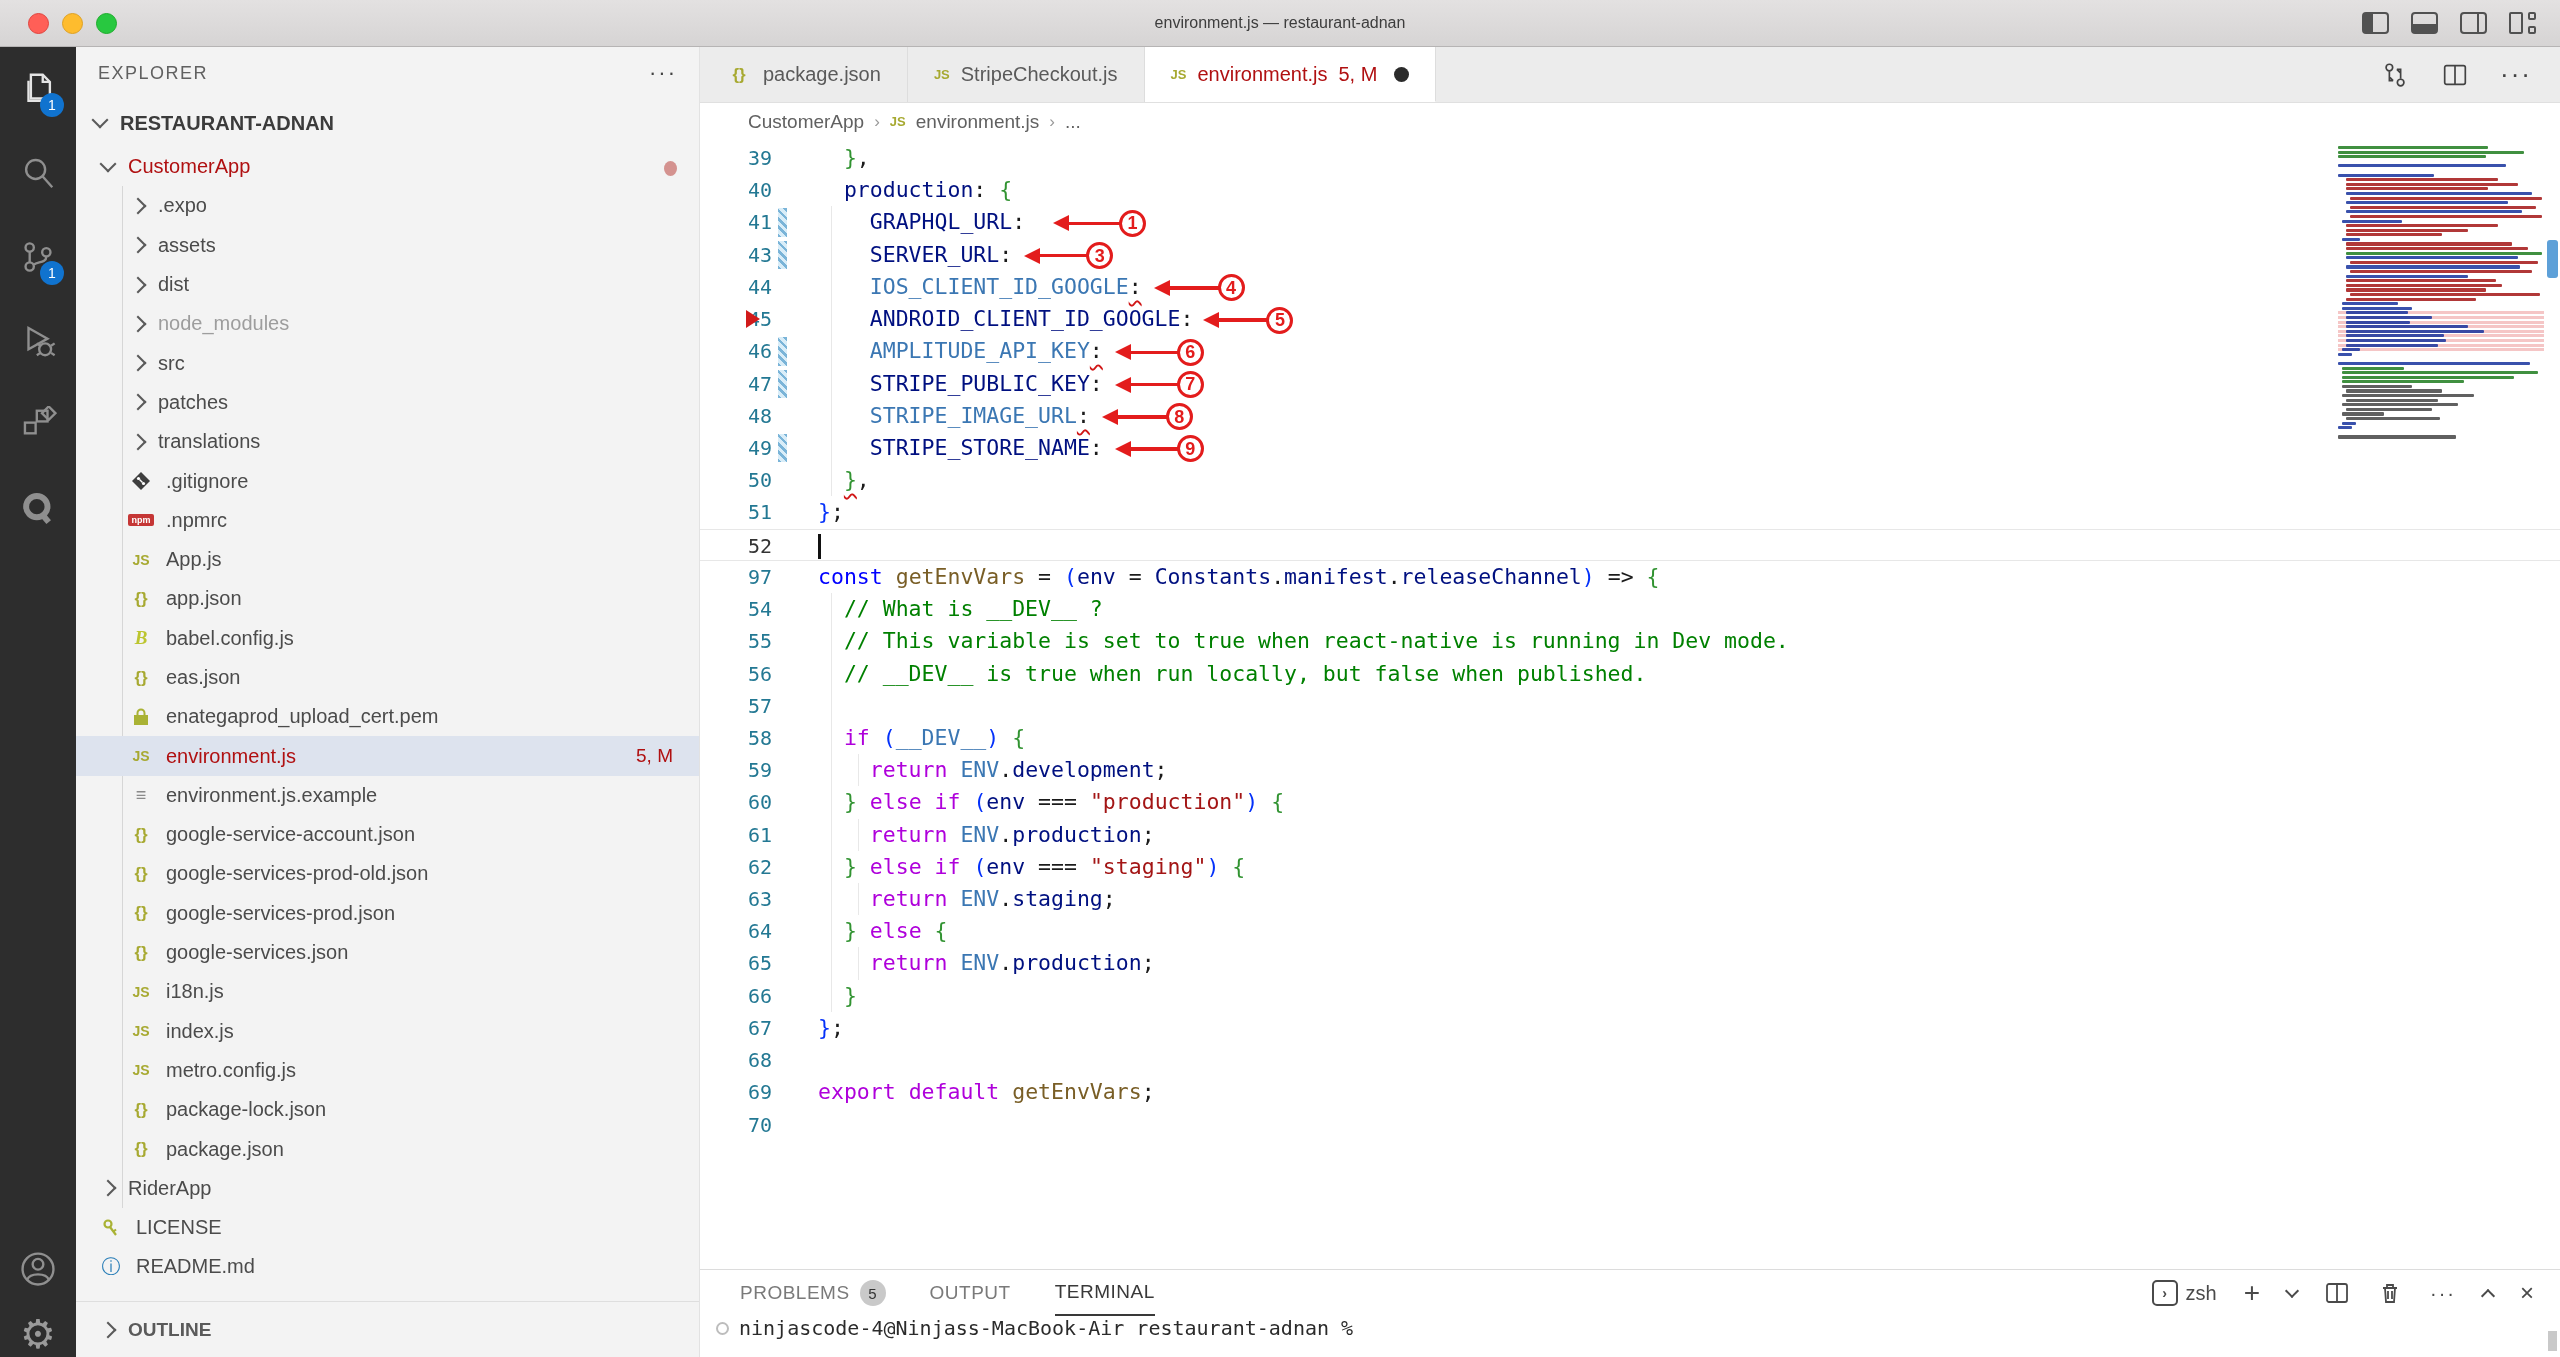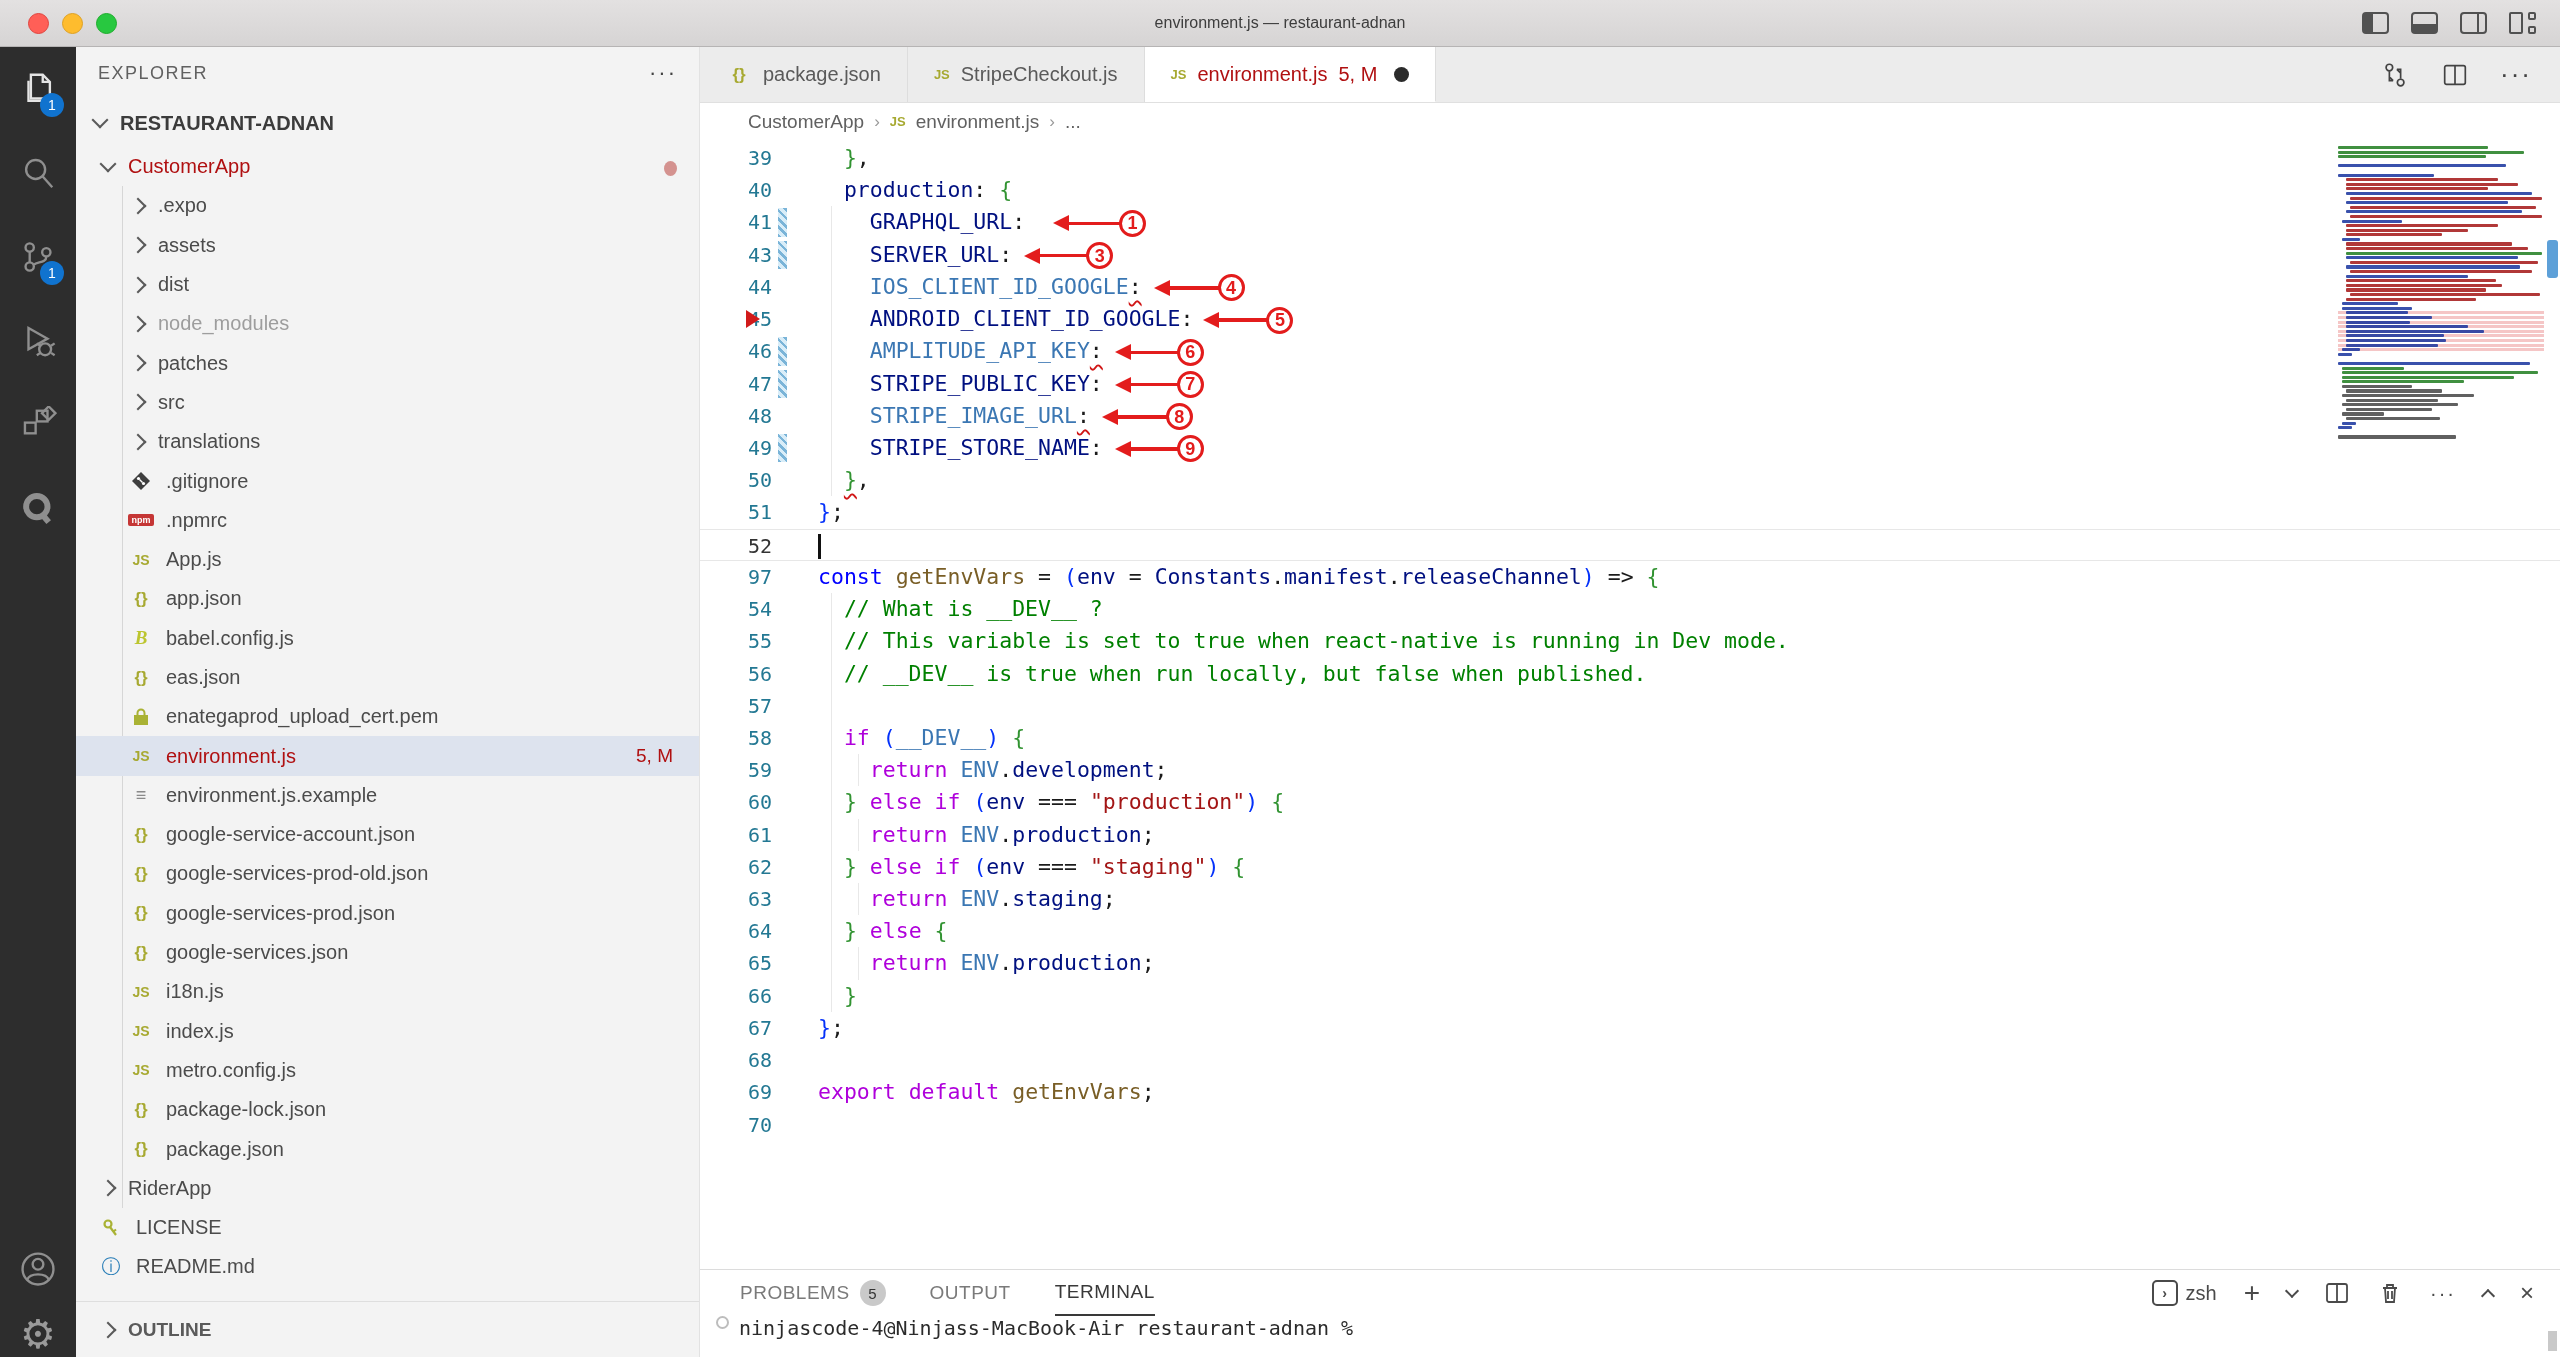--- a/index.html
+++ b/index.html
@@ -130,21 +130,21 @@
   .ptab.active { color:#393939; border-bottom:2.5px solid #393939; }
   .pbadge { background:#c9c9c9; color:#333; min-width:26px; height:26px; border-radius:13px; font-size:15px;
     display:inline-flex; align-items:center; justify-content:center; }
   .panel-actions { margin-left:auto; display:flex; align-items:center; gap:27px; padding-right:26px; color:#4a4a4a; font-size:20px; }
   .shellbox { width:26px; height:26px; border:2px solid #4a4a4a; border-radius:5px; display:inline-flex;
     align-items:center; justify-content:center; font-size:14px; font-weight:bold; }
   .pa-chev { width:10px; height:10px; border-right:2px solid #4a4a4a; border-bottom:2px solid #4a4a4a; display:inline-block; }
   .pa-chev.dn { transform:rotate(45deg); margin-top:-4px; }
   .pa-chev.up { transform:rotate(-135deg); margin-top:6px; }
   .panel svg { width:26px; height:26px; stroke:#4a4a4a; fill:none; stroke-width:1.8; }
-  .term-line { display:flex; align-items:flex-start; gap:10px; padding-left:16px; font-size:20px; color:#2b2b2b; }
+  .term-line { display:flex; align-items:center; gap:10px; padding-left:16px; font-size:20px; color:#2b2b2b; }
   .term-dec { width:13px; height:13px; border:2px solid #bdbdbd; border-radius:50%; flex:none; }
   .tsliver { position:absolute; right:3px; bottom:6px; width:9px; height:20px; background:#c9c9c9; }
 </style>
 </head>
 <body>
 
 <div class="titlebar">
   <div class="lights">
     <span class="light l-close"></span>
     <span class="light l-min"></span>
@@ -263,25 +263,25 @@
       <div class="trow lvl2">
         <span class="chev"></span>
         <span class="lbl">dist</span>
       </div>
       <div class="trow lvl2 ignored">
         <span class="chev"></span>
         <span class="lbl">node_modules</span>
       </div>
       <div class="trow lvl2">
         <span class="chev"></span>
+        <span class="lbl">src</span>
+      </div>
+      <div class="trow lvl2">
+        <span class="chev"></span>
         <span class="lbl">patches</span>
-      </div>
-      <div class="trow lvl2">
-        <span class="chev"></span>
-        <span class="lbl">src</span>
       </div>
       <div class="trow lvl2">
         <span class="chev"></span>
         <span class="lbl">translations</span>
       </div>
       <div class="trow lvl2">
         <span class="fic">
           <svg viewBox="0 0 20 20" fill="#3e3e3e">
             <path d="M10 1 L19 10 L10 19 L1 10 Z"></path>
             <circle cx="7.5" cy="7.5" r="1.6" fill="#fff"></circle>

